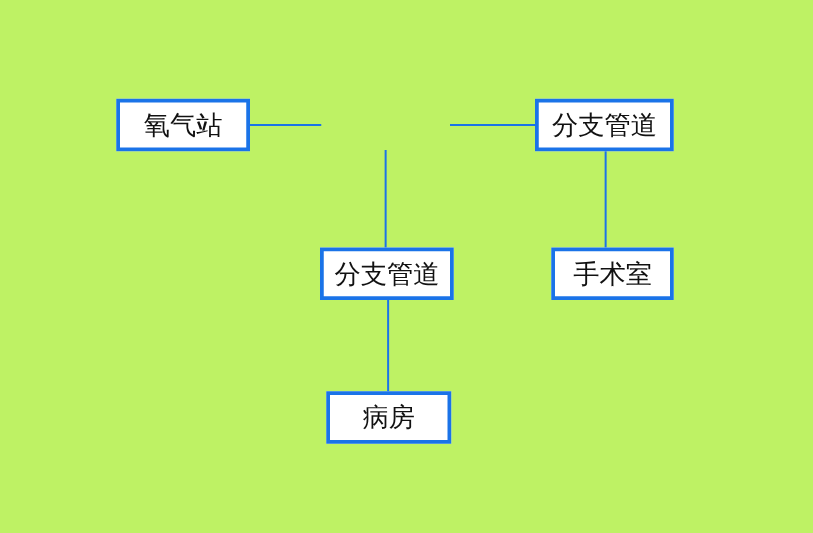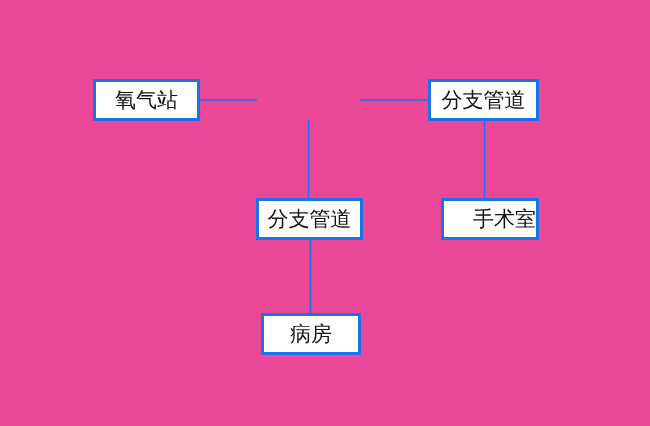--- a/index.html
+++ b/index.html
@@ -11,21 +11,21 @@
   body {
     width: 650px;
     height: 426px;
     font-family: "DejaVu Sans", sans-serif;
     overflow: hidden;
   }
   #canvas {
     position: relative;
     width: 650px;
     height: 426px;
-    background: #ec4899;
+    background: #bef264;
   }
   .edge-layer {
     position: absolute;
     left: 0;
     top: 0;
     width: 650px;
     height: 426px;
   }
   .node {
     position: absolute;
@@ -66,21 +66,21 @@
 
 
   <div class="node" style="left:428px; top:79px; width:111px; height:42px;">
     <span class="node-label">分支管道</span>
   </div>
 
   <div class="node" style="left:256px; top:198px; width:107px; height:42px;">
     <span class="node-label">分支管道</span>
   </div>
 
-  <div class="node" style="left:441px; top:198px; width:98px; height:42px;justify-content:flex-end;">
+  <div class="node" style="left:441px; top:198px; width:98px; height:42px;">
     <span class="node-label">手术室</span>
   </div>
 
   <div class="node" style="left:261px; top:313px; width:100px; height:42px;">
     <span class="node-label">病房</span>
   </div>
 
 </div>
 
 </body></html>

